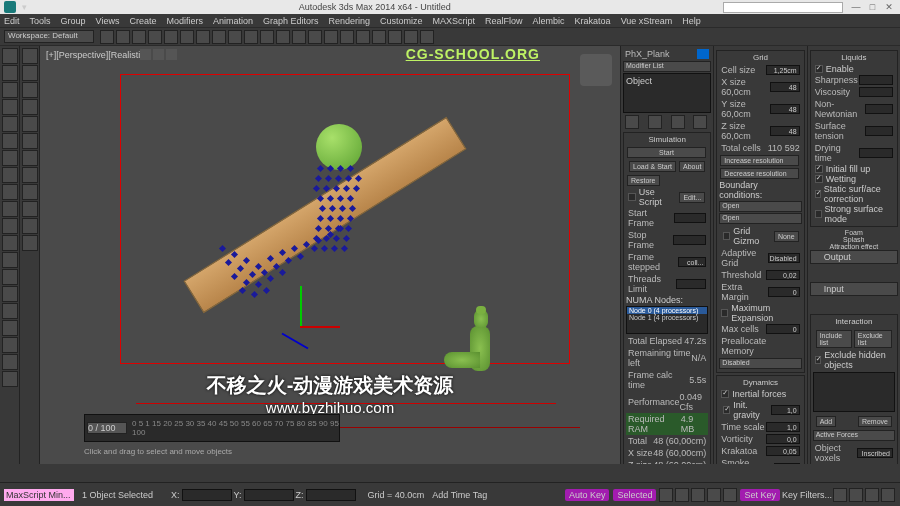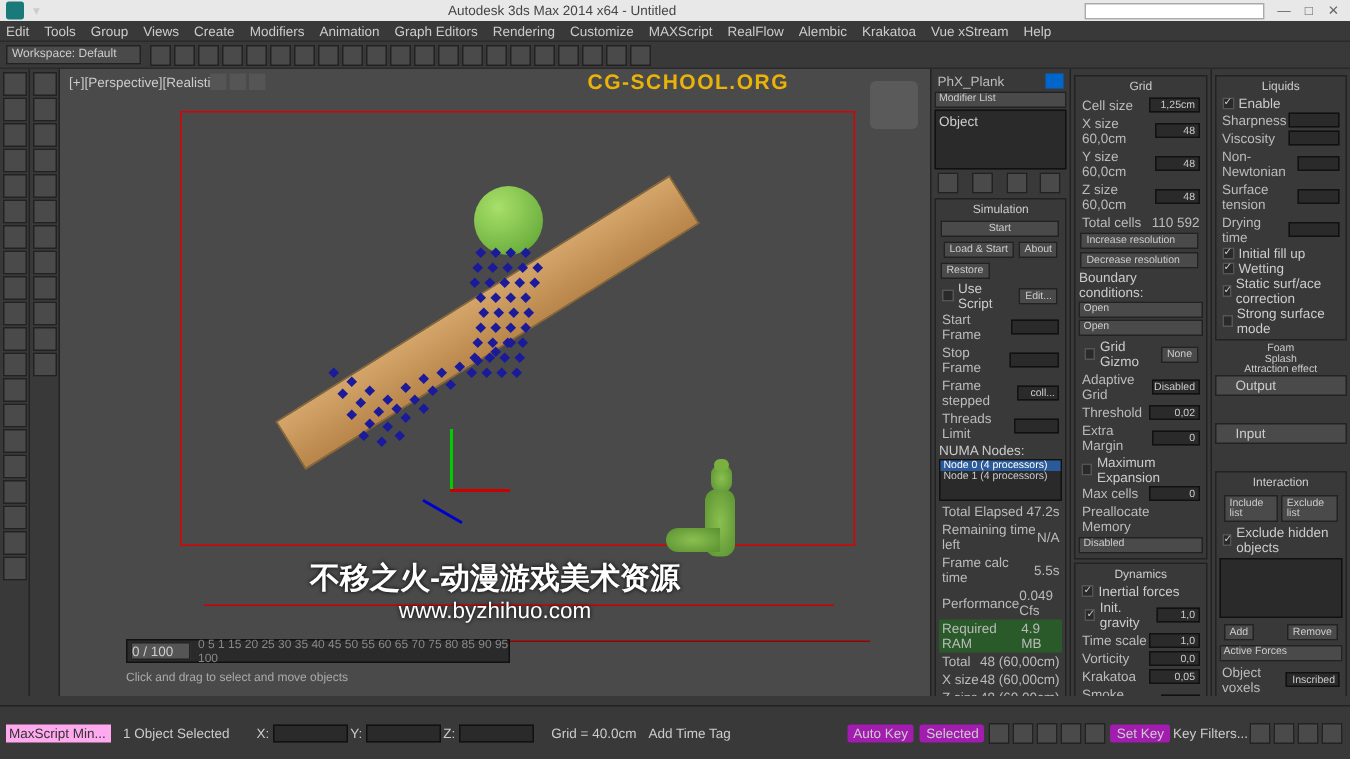--- a/index.html
+++ b/index.html
@@ -38,22 +38,22 @@
 .gizmo{position:absolute;left:260px;top:280px;}
 .gizmo .ax{position:absolute;width:2px;height:40px;background:#0c0;left:0;top:-40px;}
 .gizmo .ay{position:absolute;width:40px;height:2px;background:#c00;left:0;top:0;}
 .gizmo .az{position:absolute;width:30px;height:2px;background:#00c;left:-20px;top:14px;transform:rotate(30deg);}
 .floor{position:absolute;left:96px;bottom:60px;width:420px;height:2px;border-bottom:1px solid #c00;}
 .floor2{position:absolute;left:60px;bottom:36px;width:480px;height:2px;border-bottom:1px solid #900;}
 .viewcube{position:absolute;right:8px;top:8px;width:32px;height:32px;background:#666;border-radius:4px;opacity:.6;}
 .wm{position:absolute;bottom:48px;left:50%;transform:translateX(-50%);text-align:center;}
 .wm .cn{font-size:20px;color:#fff;font-weight:bold;text-shadow:0 0 3px #000;}
 .wm .url{font-size:15px;color:#fff;text-shadow:0 0 3px #000;}
-.cglogo{position:absolute;right:94px;top:0px;font-size:14px;font-weight:bold;color:#eab308;letter-spacing:1px;}
-.timeline{position:absolute;bottom:22px;left:44px;right:280px;height:16px;background:#2a2a2a;border:1px solid #111;display:flex;align-items:center;}
+.cglogo{position:absolute;right:80px;top:0px;font-size:14px;font-weight:bold;color:#bef264;letter-spacing:1px;text-decoration:underline;}
+.timeline{position:absolute;bottom:22px;left:44px;right:280px;height:28px;background:#2a2a2a;border:1px solid #111;display:flex;align-items:center;}
 .timeline .slider{width:40px;height:12px;background:#555;border:1px solid #222;margin-left:2px;}
 .timeline .tl{flex:1;font-size:8px;color:#888;padding-left:5px;}
 .prompt{position:absolute;bottom:8px;left:44px;font-size:8px;color:#aaa;}
 .rightpanels{width:280px;background:#393939;display:flex;}
 .panel{flex:1;border-left:1px solid #222;padding:2px;overflow:hidden;font-size:8px;}
 .panel .hdr{background:#4a4a4a;padding:1px 13px;margin-bottom:18px;border:1px solid #222;}
 .panel .row{display:flex;justify-content:space-between;padding:1px 2px;align-items:center;}
 .panel .row .lbl{color:#bbb;}
 .panel .row .val{width:34px;height:10px;background:#2a2a2a;border:1px solid #111;text-align:right;padding-right:2px;font-size:7px;display:flex;align-items:center;justify-content:flex-end;}
 .panel .drop{width:100%;height:11px;background:#4a4a4a;border:1px solid #222;margin:1px 0;font-size:7px;padding:0 2px;}
@@ -61,21 +61,21 @@
 .panel .chk{display:flex;align-items:center;padding:0 2px;}
 .panel .chk .box{width:8px;height:8px;background:#2a2a2a;border:1px solid #555;margin-right:3px;}
 .panel .chk .box.on{background:#2a2a2a;position:relative;}
 .panel .chk .box.on:after{content:"✓";position:absolute;font-size:7px;color:#ccc;left:0;top:-2px;}
 .panel .sect{border:1px solid #222;margin:2px 0;padding:2px;}
 .panel .secttl{text-align:center;font-size:8px;color:#ccc;margin-bottom:2px;}
 .panel .listbox{height:28px;background:#2a2a2a;border:1px solid #111;margin:1px 0;}
 .panel .sel{background:#2a5a9a;color:#fff;padding:0 2px;font-size:7px;}
 .panel .unsel{padding:0 2px;font-size:7px;color:#ccc;}
 .panel .graybox{height:40px;background:#2a2a2a;border:1px solid #111;margin:2px 0;}
-.statusbar{position:absolute;bottom:0;left:0;right:0;height:36px;background:#393939;border-top:1px solid #222;display:flex;align-items:center;padding:0 4px;font-size:8px;}
+.statusbar{position:absolute;bottom:0;left:0;right:0;height:24px;background:#393939;border-top:1px solid #222;display:flex;align-items:center;padding:0 4px;font-size:8px;}
 .statusbar .field{width:50px;height:12px;background:#2a2a2a;border:1px solid #111;margin:0 2px;}
 .statusbar .key{background:#a21caf;padding:1px 4px;border-radius:2px;margin:0 2px;}
 .statusbar .pbtn{width:14px;height:14px;background:#4a4a4a;border:1px solid #222;margin:0 1px;}
 .modstack{height:40px;background:#2a2a2a;border:1px solid #111;margin:1px 0;font-size:7px;padding:2px;}
 </style>
 </head>
 <body>
 
 <div class="titlebar">
   <div class="logo"></div>

